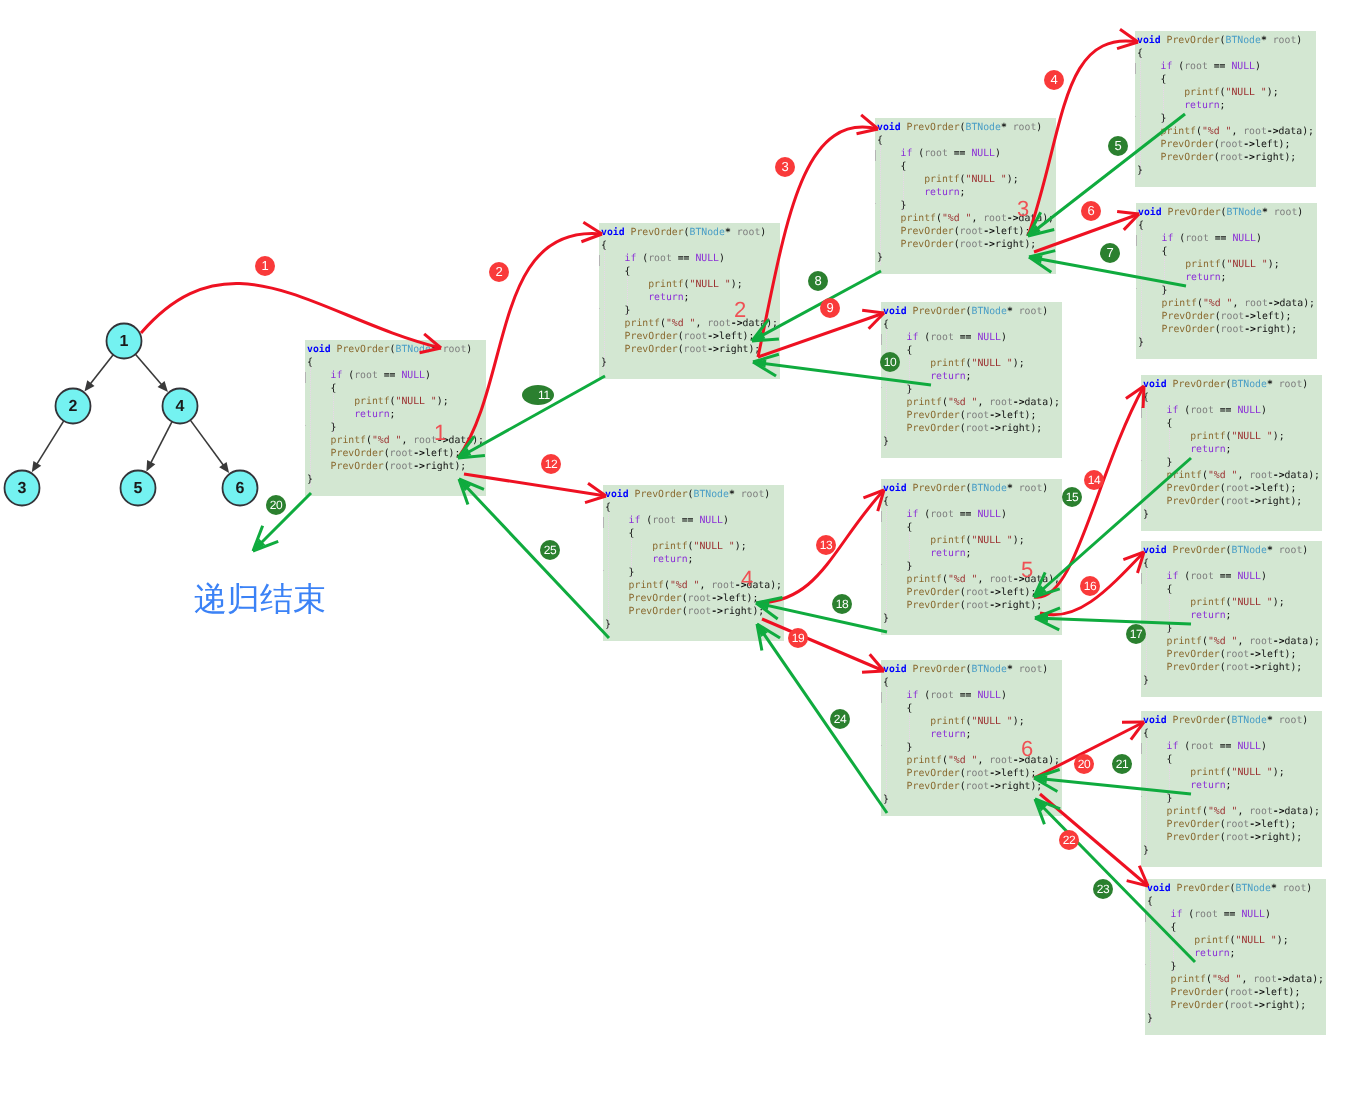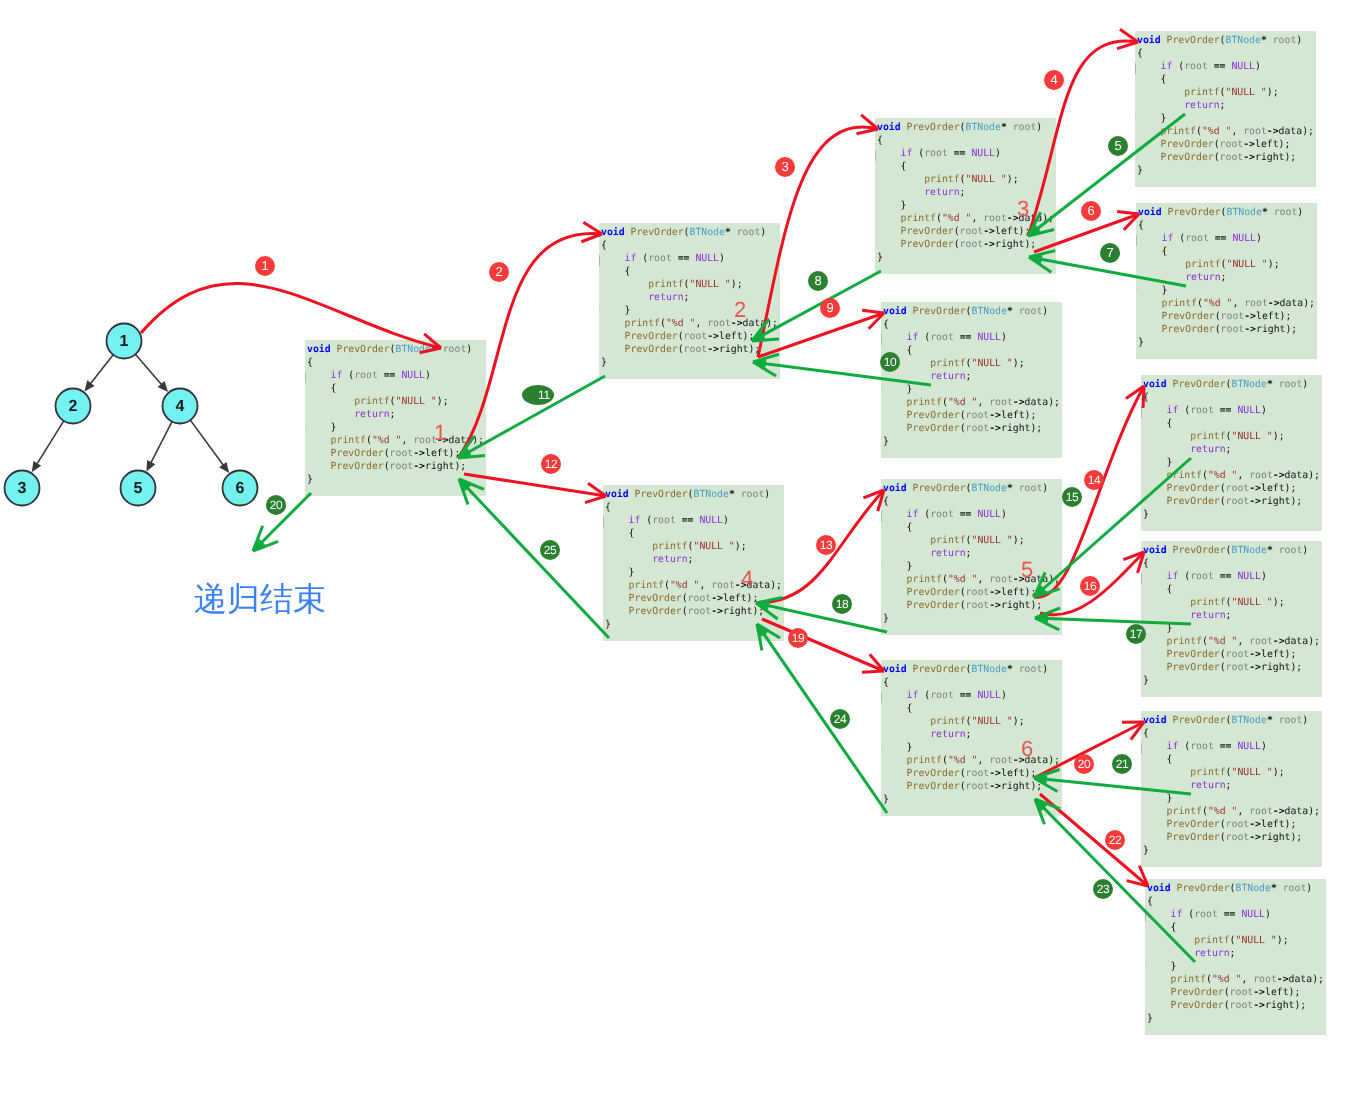--- a/index.html
+++ b/index.html
@@ -387,21 +387,21 @@
       </div>
       <div class="badge r w2" style="left: 788px; top: 628px;">
         <span>19</span>
       </div>
       <div class="badge r w2" style="left: 1074px; top: 754px;">
         <span>20</span>
       </div>
       <div class="badge g w2" style="left: 1112px; top: 754px;">
         <span>21</span>
       </div>
-      <div class="badge r w2" style="left: 1105px; top: 830px;">
+      <div class="badge r w2" style="left: 1059px; top: 830px;">
         <span>22</span>
       </div>
       <div class="badge g w2" style="left: 1093px; top: 879px;">
         <span>23</span>
       </div>
       <div class="badge g w2" style="left: 830px; top: 709px;">
         <span>24</span>
       </div>
       <div class="badge g w2" style="left: 540px; top: 540px;">
         <span>25</span>

